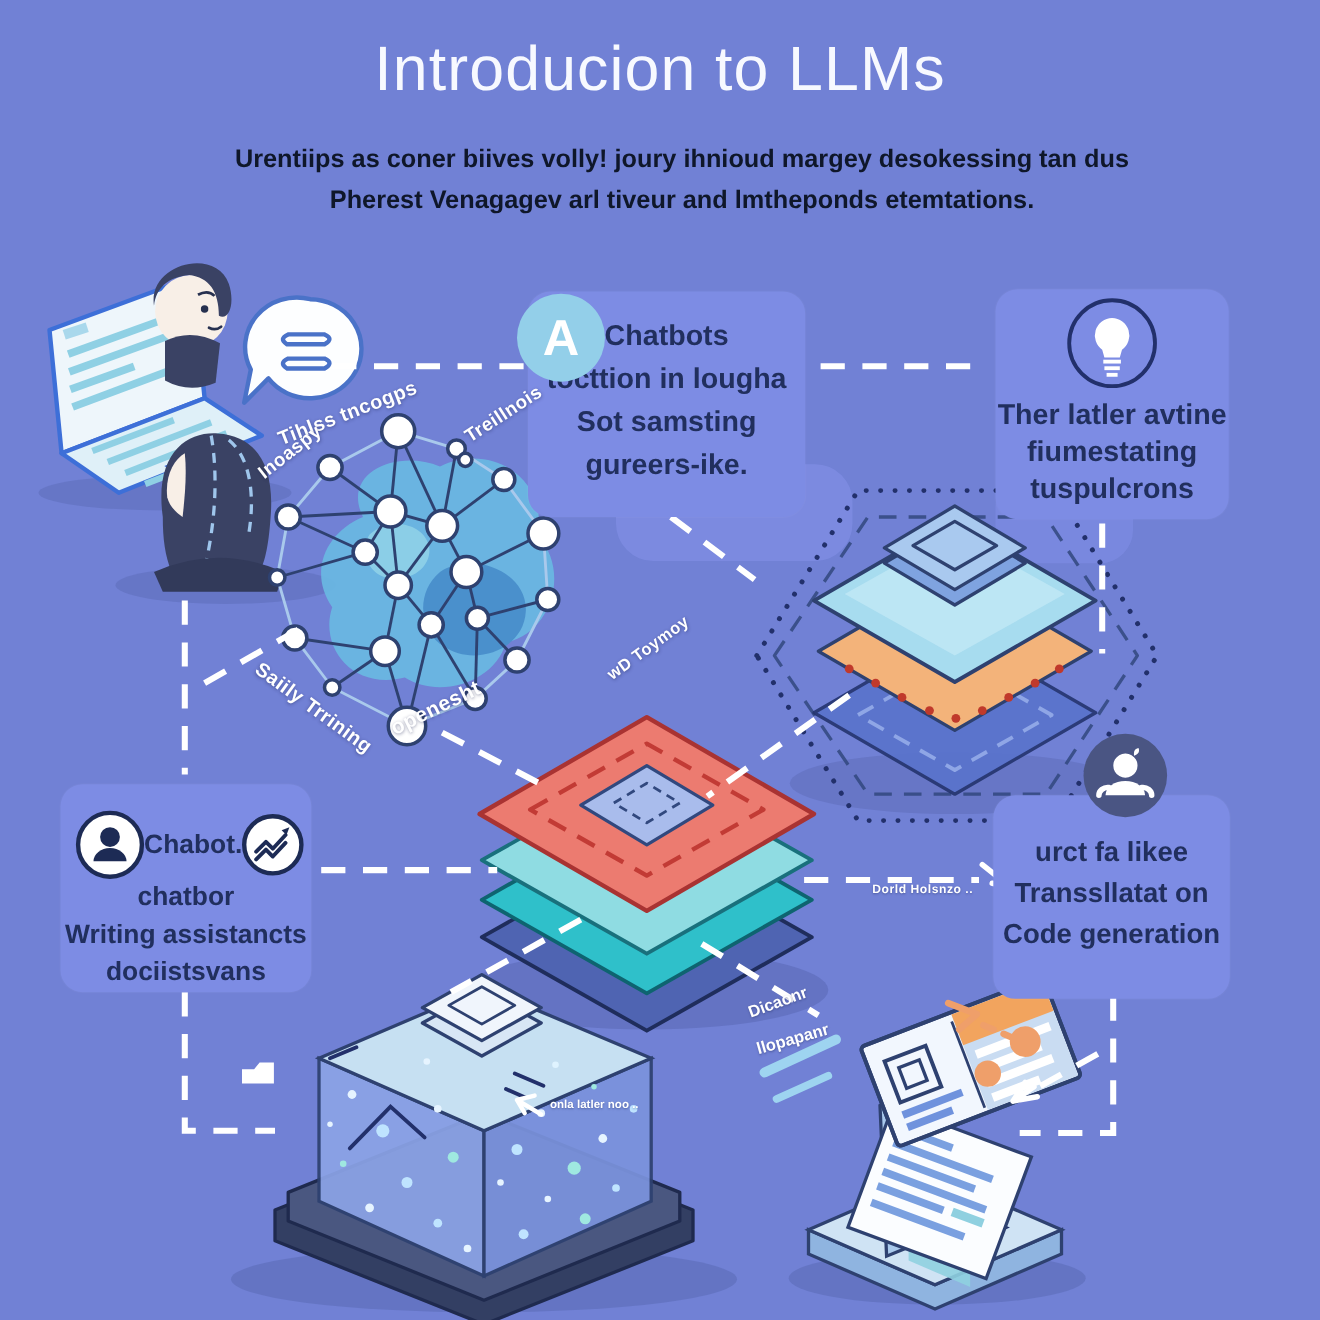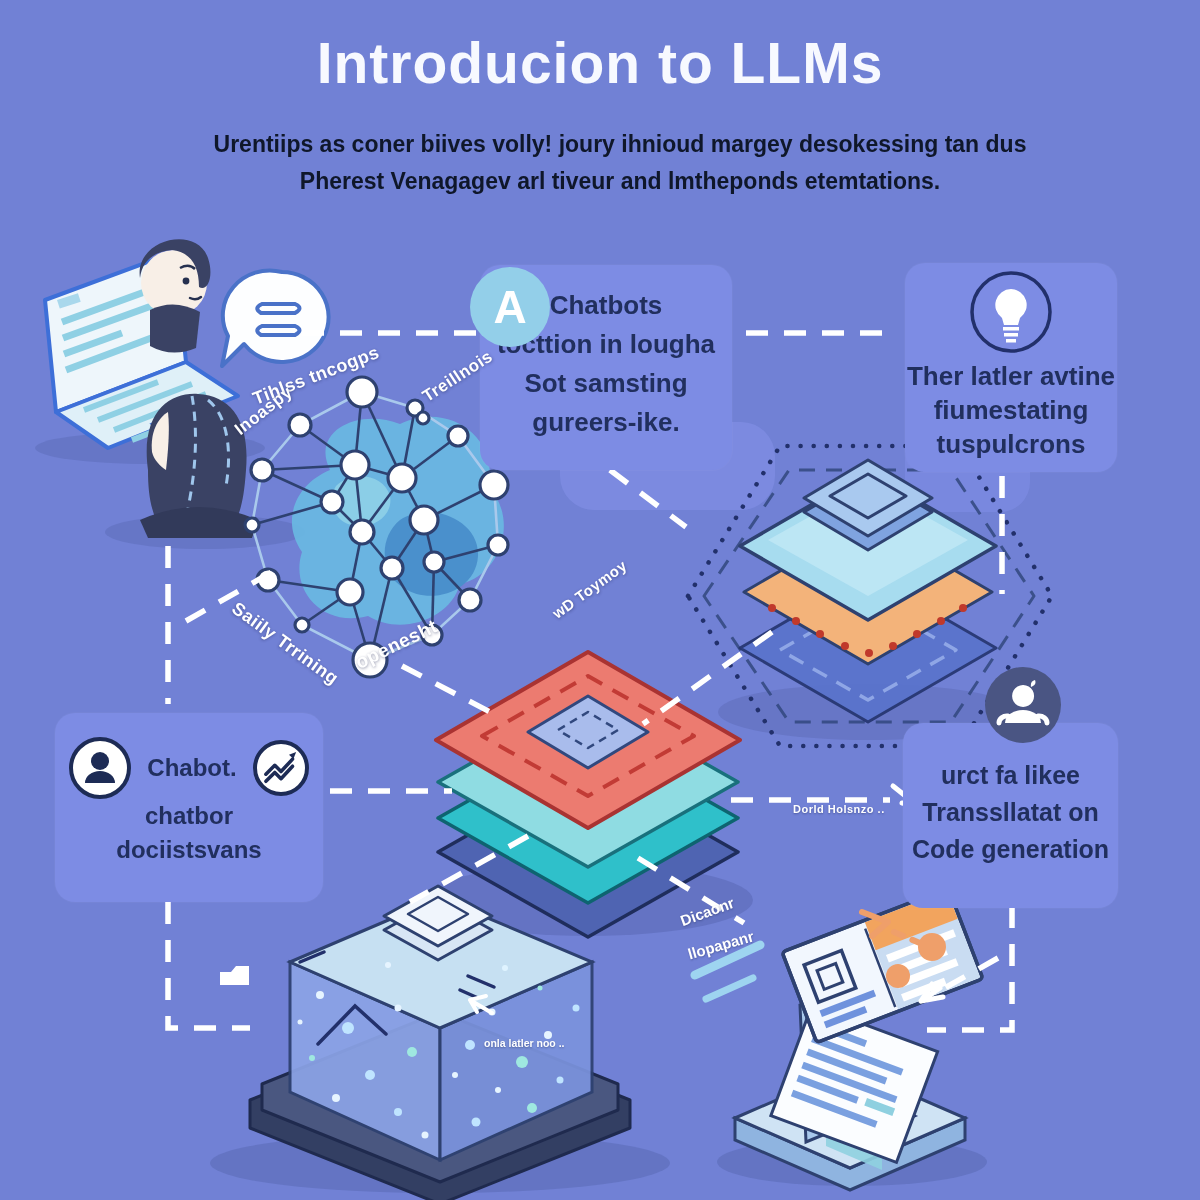--- a/index.html
+++ b/index.html
@@ -1,34 +1,34 @@
 <!DOCTYPE html>
 <html><head>
 <meta charset="utf-8">
 <style>
   html,body{margin:0;padding:0;background:#5a66a8;}
   #canvas{position:relative;width:1200px;height:1200px;overflow:hidden;
           background:#7181d5;font-family:"Liberation Sans","DejaVu Sans",sans-serif;}
   #art{position:absolute;left:0;top:0;width:1200px;height:1200px;}
   .title{position:absolute;left:0;top:30px;width:1200px;text-align:center;
-         color:#f7f9ff;font-size:57px;font-weight:bold;letter-spacing:1px;}
+         color:#f7f9ff;font-size:57px;font-weight:normal;letter-spacing:1px;}
   .subtitle{position:absolute;left:0;top:126px;width:1200px;text-align:center;
             color:#0f172a;font-size:23px;font-weight:600;line-height:37px;margin-left:20px;}
   .card{position:absolute;background:#7d8ce4;border-radius:20px;color:#212f5e;
         font-weight:bold;text-align:center;box-shadow:0 0 0 1px rgba(255,255,255,0.03);}
   .card .ln{white-space:nowrap;text-align:center;}
   
   .card.chatbots{left:480px;top:265px;width:252px;height:205px;font-size:26px;line-height:39px;padding-top:21px;box-sizing:border-box;}
   .avatarA{position:absolute;left:-10px;top:2px;width:80px;height:80px;border-radius:50%;
            background:#93cfe9;color:#fff;font-size:46px;font-weight:bold;line-height:80px;text-align:center;}
   
   .card.ideas{left:905px;top:263px;width:212px;height:209px;font-size:26px;line-height:34px;box-sizing:border-box;padding-top:6px;}
   .bulbwrap{width:86px;height:86px;margin:0 auto 4px auto;}
   
-  .card.assistants{left:55px;top:713px;width:268px;height:189px;font-size:24px;line-height:34px;box-sizing:border-box;padding-top:24px;}
+  .card.assistants{left:55px;top:713px;width:228px;height:189px;font-size:24px;line-height:34px;box-sizing:border-box;padding-top:24px;}
   .arow{display:flex;align-items:center;justify-content:space-between;padding:0 14px;}
   .circ-icon{width:62px;height:62px;border-radius:50%;background:#fff;border:4px solid #1d2b55;box-sizing:border-box;flex:0 0 auto;}
   .circ-icon svg{display:block;width:100%;height:100%;}
   
   .card.usecases{left:903px;top:723px;width:215px;height:185px;font-size:25px;line-height:37px;box-sizing:border-box;padding-top:34px;}
   .peoplecirc{position:absolute;left:82px;top:-56px;width:76px;height:76px;border-radius:50%;background:#4a5583;}
   .peoplecirc svg{display:block;width:100%;height:100%;}
   
   .nlabel{position:absolute;color:#fff;font-weight:bold;letter-spacing:.5px;
           text-shadow:0 1px 3px rgba(26,34,80,.45);transform-origin:left top;white-space:nowrap;}
@@ -37,21 +37,21 @@
   .nl-right{left:419px;top:390px;font-size:17px;transform:rotate(-33deg);}
   .nl-bl{left:240px;top:598px;font-size:18px;transform:rotate(36deg);}
   .nl-bc{left:352px;top:654px;font-size:19px;transform:rotate(-26deg);}
   .nl-br{left:549px;top:608px;font-size:15px;transform:rotate(-36deg);}
   
   .fnote{position:absolute;color:#fff;font-weight:bold;white-space:nowrap;transform-origin:left top;
          text-shadow:0 1px 2px rgba(26,34,80,.4);}
   .fn-dorld{left:793px;top:760px;font-size:11px;letter-spacing:.5px;margin-top:43px;}
   .fn-dic{left:678px;top:913px;font-size:15px;transform:rotate(-20deg);}
   .fn-llo{left:686px;top:946px;font-size:15px;transform:rotate(-16deg);}
-  .fn-onla{left:484px;top:998px;font-size:10.5px;margin-top:39px;}
+  .fn-onla{left:500px;top:998px;font-size:10.5px;}
 </style>
 </head>
 <body>
 
 <div id="canvas">
 
 <svg id="art" viewBox="0 0 1200 1200" xmlns="http://www.w3.org/2000/svg">
 
   <rect x="560" y="422" width="215" height="88" rx="34" fill="#7e8ce2" opacity="0.85"></rect>
   <rect x="905" y="430" width="125" height="82" rx="30" fill="#7e8ce2" opacity="0.7"></rect>
@@ -356,20 +356,21 @@
       <span>Chabot.</span>
       <span class="circ-icon" style="width:56px;height:56px;">
         <svg viewBox="0 0 54 54">
             <path d="M10 34 L20 24 L27 31 L40 17" fill="none" stroke="#1d2b55" stroke-width="4" stroke-linecap="round" stroke-linejoin="round"></path>
             <path d="M10 42 L20 32 L27 39 L40 25" fill="none" stroke="#1d2b55" stroke-width="4" stroke-linecap="round" stroke-linejoin="round"></path>
             <path d="M36 12 l8 -3 -3 8 z" fill="#1d2b55"></path>
           </svg>
       </span>
     </div>
     <div class="ln">chatbor</div>
+    <div class="ln">Writing assistancts</div>
     <div class="ln">dociistsvans</div>
   </div>
 
   <div class="card usecases">
     <div class="peoplecirc">
       <svg viewBox="0 0 76 76">
         <path d="M38 18 a11 11 0 1 0 0.2 0 Z M46 20 q6 -2 4 -7 q-5 1 -4 7 Z" fill="#ffffff"></path>
         <path d="M20 56 a18 13 0 0 1 36 0 Z" fill="#ffffff"></path>
         <path d="M14 56 a8 7 0 0 1 9 -7 M62 56 a8 7 0 0 0 -9 -7" stroke="#ffffff" stroke-width="5" fill="none" stroke-linecap="round"></path>
       </svg>

